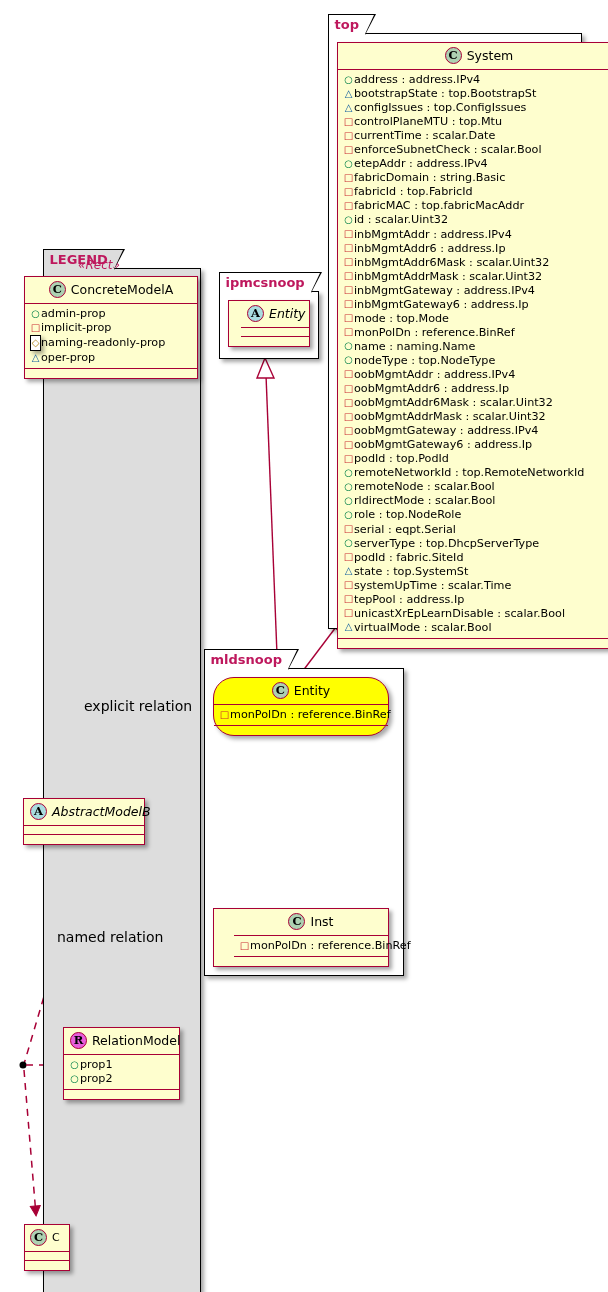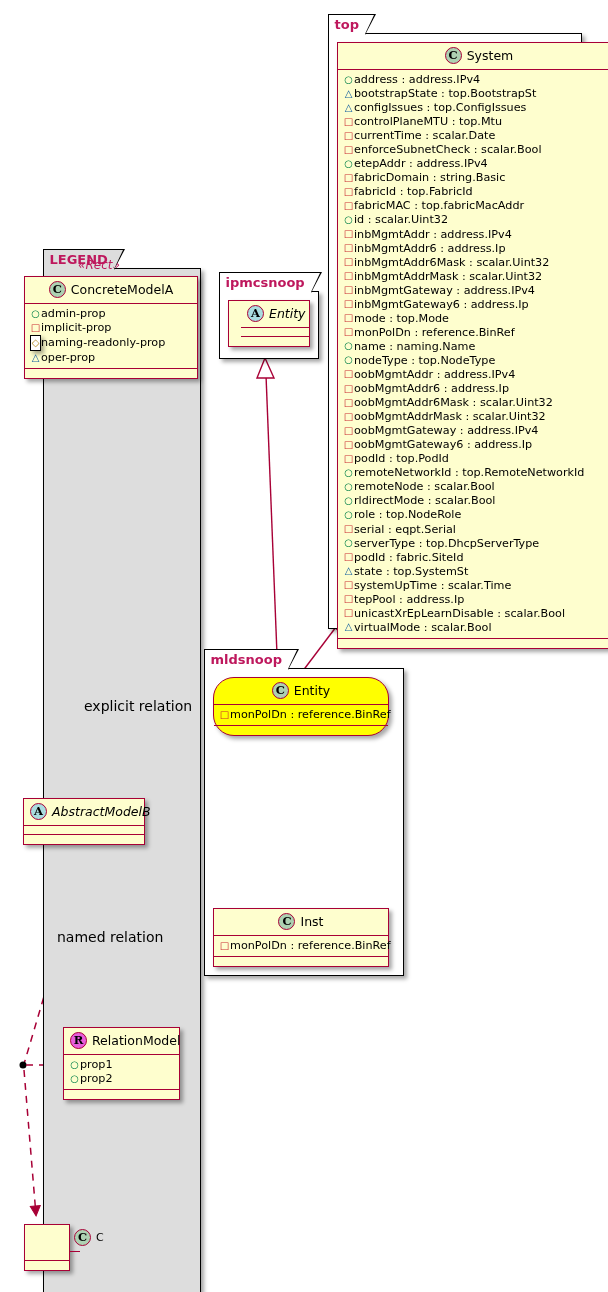--- a/index.html
+++ b/index.html
@@ -26,21 +26,21 @@
   .uml-class.highlight { background: #FFFF00; border-radius: 21px; }
   .cls-header {
     position: relative;
     text-align: center;
     padding: 4px 6px 5px 6px;
     border-bottom: 1.5px solid #A80036;
     font-size: 12.5px;
     color: #000000;
     white-space: nowrap;
   }
-  .cls-header.left { text-align: left; margin-left: 44px; }
+  .cls-header.left { text-align: left; }
   .cls-title { margin-left: 5px; vertical-align: middle; }
   .cls-title.italic { font-style: italic; }
 
   
   .circ {
     display: inline-block;
     width: 17px; height: 17px;
     line-height: 15px;
     border-radius: 50%;
     text-align: center;
@@ -320,21 +320,21 @@
       <span class="circ circ-C">C</span><span class="cls-title">Entity</span>
     </div>
     <div class="cls-attrs">
       <div class="attr">
         <span class="gl priv">□</span><span>monPolDn : reference.BinRef</span>
       </div>
     </div>
     <div class="cls-methods"></div>
   </div>
 
-  <div class="uml-class" style="left:213px; top:908px; width:176px;">
+  <div class="uml-class" style="left:213px; top:908px; width:176px;padding-left:20px;">
     <div class="cls-header">
       <span class="circ circ-C">C</span><span class="cls-title">Inst</span>
     </div>
     <div class="cls-attrs">
       <div class="attr">
         <span class="gl priv">□</span><span>monPolDn : reference.BinRef</span>
       </div>
     </div>
     <div class="cls-methods"></div>
   </div>

